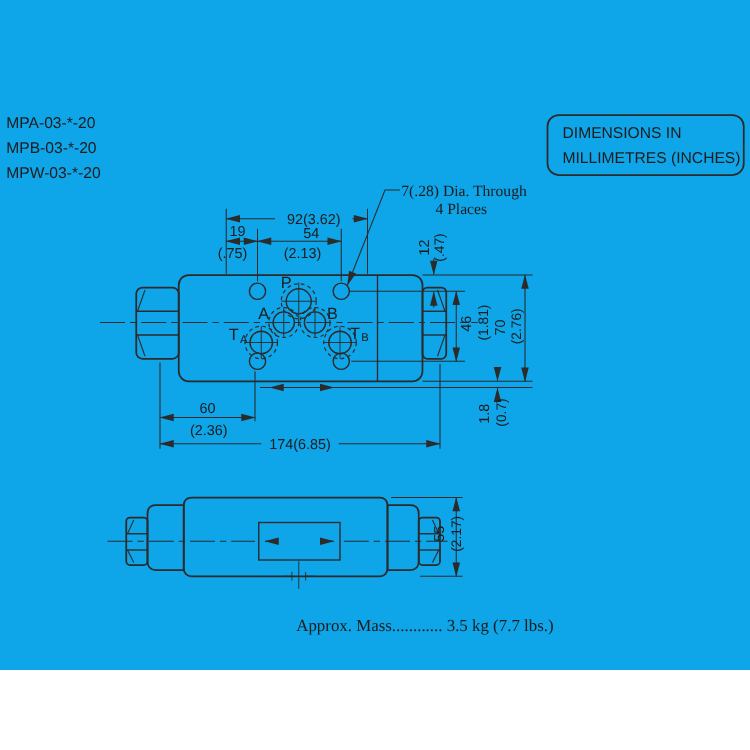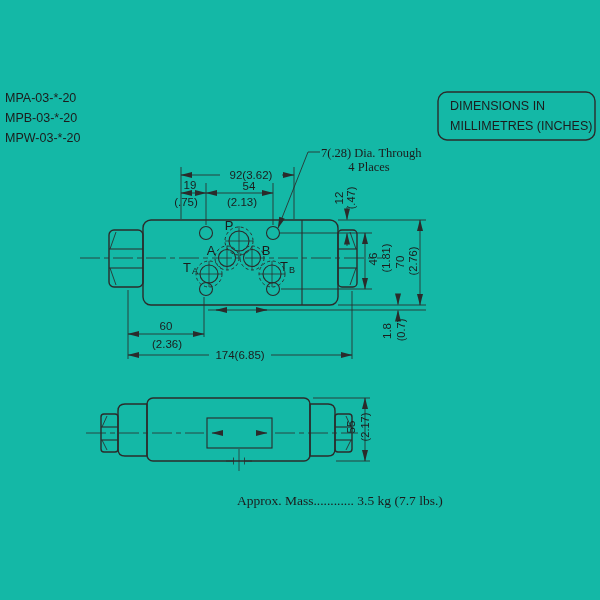--- a/index.html
+++ b/index.html
@@ -1,16 +1,16 @@
 <!DOCTYPE html>
 <html><head>
 <meta charset="utf-8">
 <style>
   html,body { margin:0; padding:0; background:#ffffff; }
-  #canvas { width:600px; height:600px; background:#14b8a6; position:relative; }
+  #canvas { width:600px; height:536px; background:#0ea5e9; position:relative; }
   svg { display:block; }
   svg text { font-family:"Liberation Sans", sans-serif; fill:#1c1c1c; }
   .dim   { font-size:11.5px; }
   .dimS  { font-size:11px; }
   .port  { font-size:13px; }
   .sub   { font-size:9px; }
   .model { font-size:12.5px; }
   .note  { font-size:12.5px; }
   .serif { font-family:"Liberation Serif", serif; font-size:12.5px; }
   .mass  { font-family:"Liberation Serif", serif; font-size:13.5px; }

